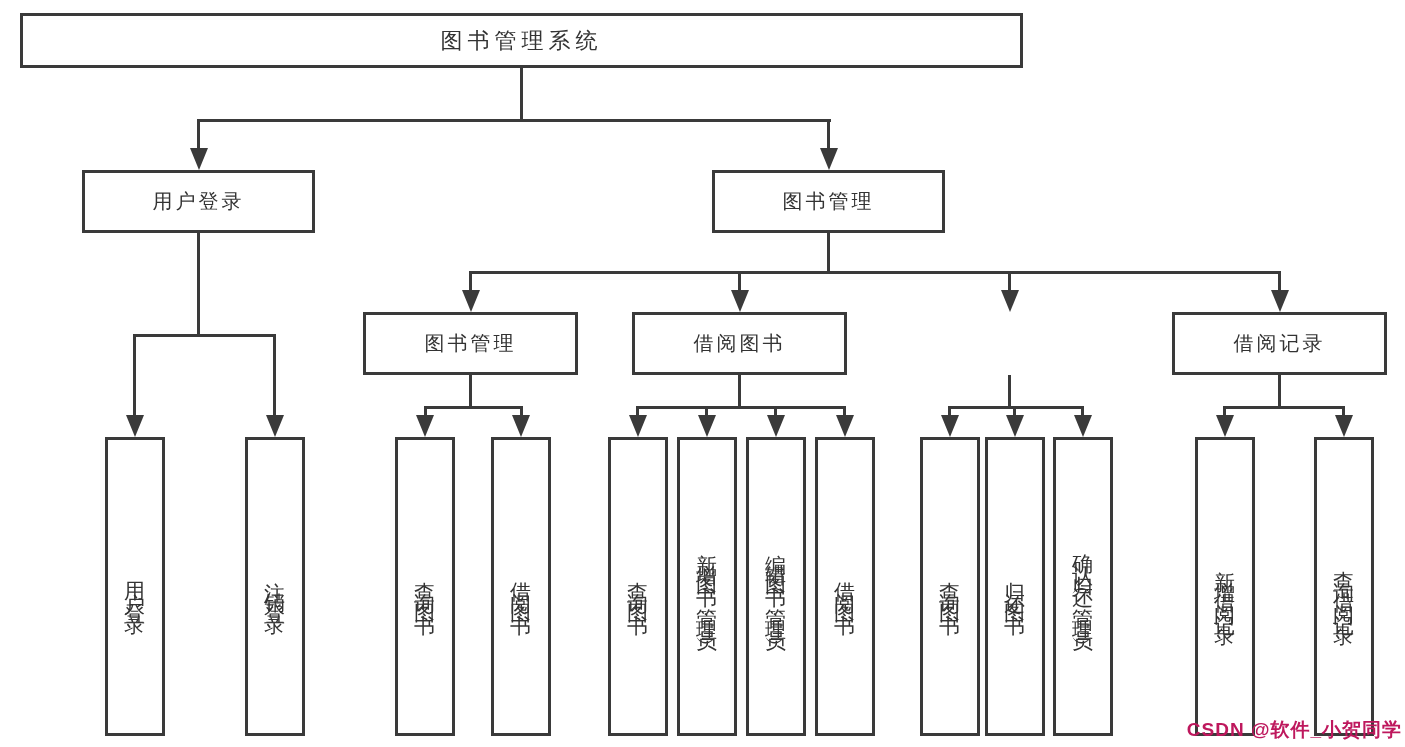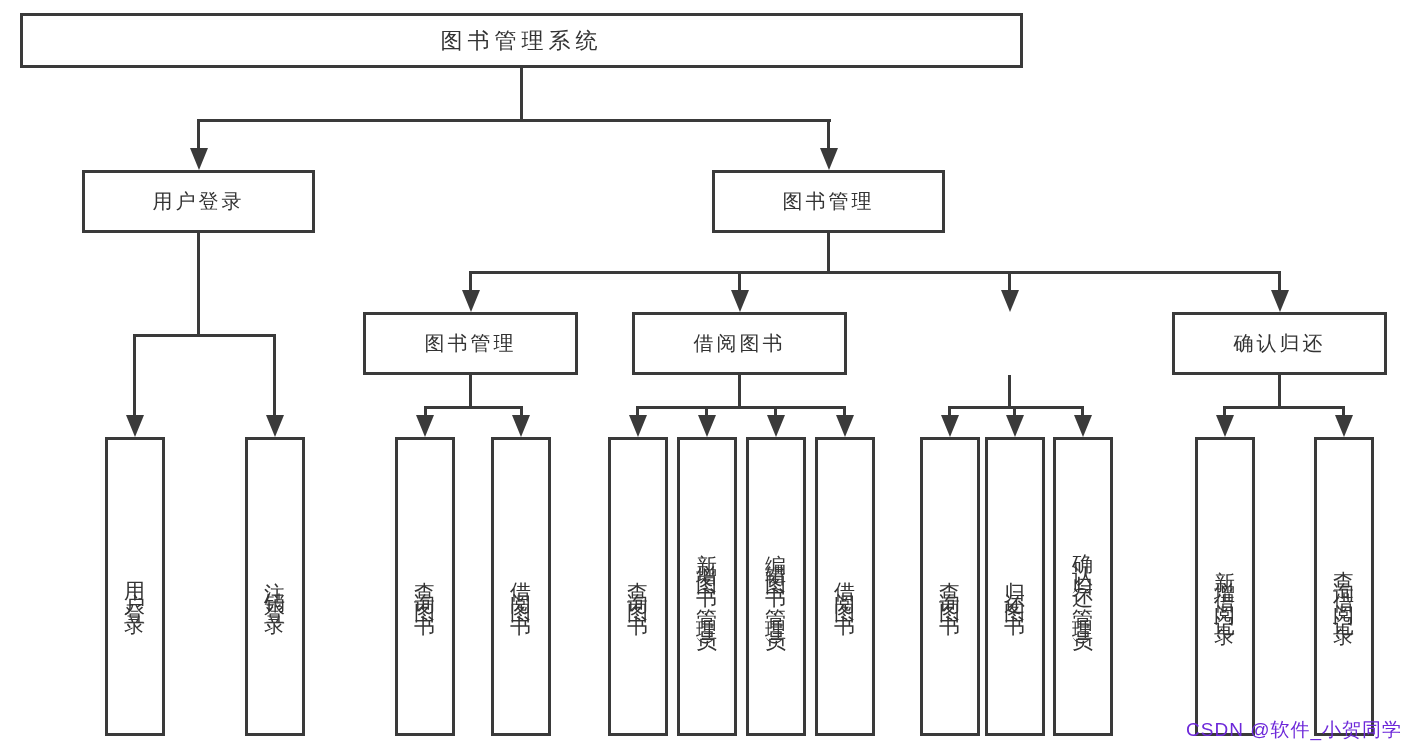--- a/index.html
+++ b/index.html
@@ -45,23 +45,24 @@
     border-left:9px solid transparent;
     border-right:9px solid transparent;
     border-top:22px solid #3a3a3a;
     z-index:1;
   }
   .watermark{
     position:absolute;
     top:717px;right:3px;
     font-size:19px;
     letter-spacing:1px;
-    color:#6d28d9;
+    color:#be185d;
     z-index:5;
     white-space:nowrap;
+    font-weight:bold;
   }
 </style>
 </head>
 <body>
 
 <div class="canvas">
 
   <div class="node h title" style="left:20px;top:13px;width:1003px;height:55px;">
     <span class="lbl">图书管理系统</span>
   </div>
@@ -98,21 +99,21 @@
   <div class="vl" style="left:1278px;top:271px;height:22px;"></div>
   <div class="ar" style="left:1271px;top:290px;"></div>
 
   <div class="node h" style="left:363px;top:312px;width:215px;height:63px;">
     <span class="lbl">图书管理</span>
   </div>
   <div class="node h" style="left:632px;top:312px;width:215px;height:63px;">
     <span class="lbl">借阅图书</span>
   </div>
   <div class="node h" style="left:1172px;top:312px;width:215px;height:63px;">
-    <span class="lbl">确认归还</span>
+    <span class="lbl">借阅记录</span>
   </div>
 
   <div class="vl" style="left:469px;top:375px;height:33px;"></div>
   <div class="hl" style="left:424px;top:406px;width:98px;"></div>
   <div class="vl" style="left:424px;top:406px;height:12px;"></div>
   <div class="ar" style="left:416px;top:415px;"></div>
   <div class="vl" style="left:520px;top:406px;height:12px;"></div>
   <div class="ar" style="left:512px;top:415px;"></div>
 
   <div class="vl" style="left:738px;top:375px;height:33px;"></div>

